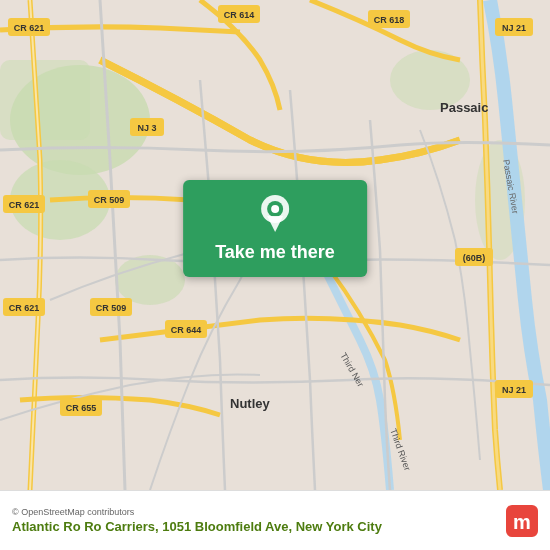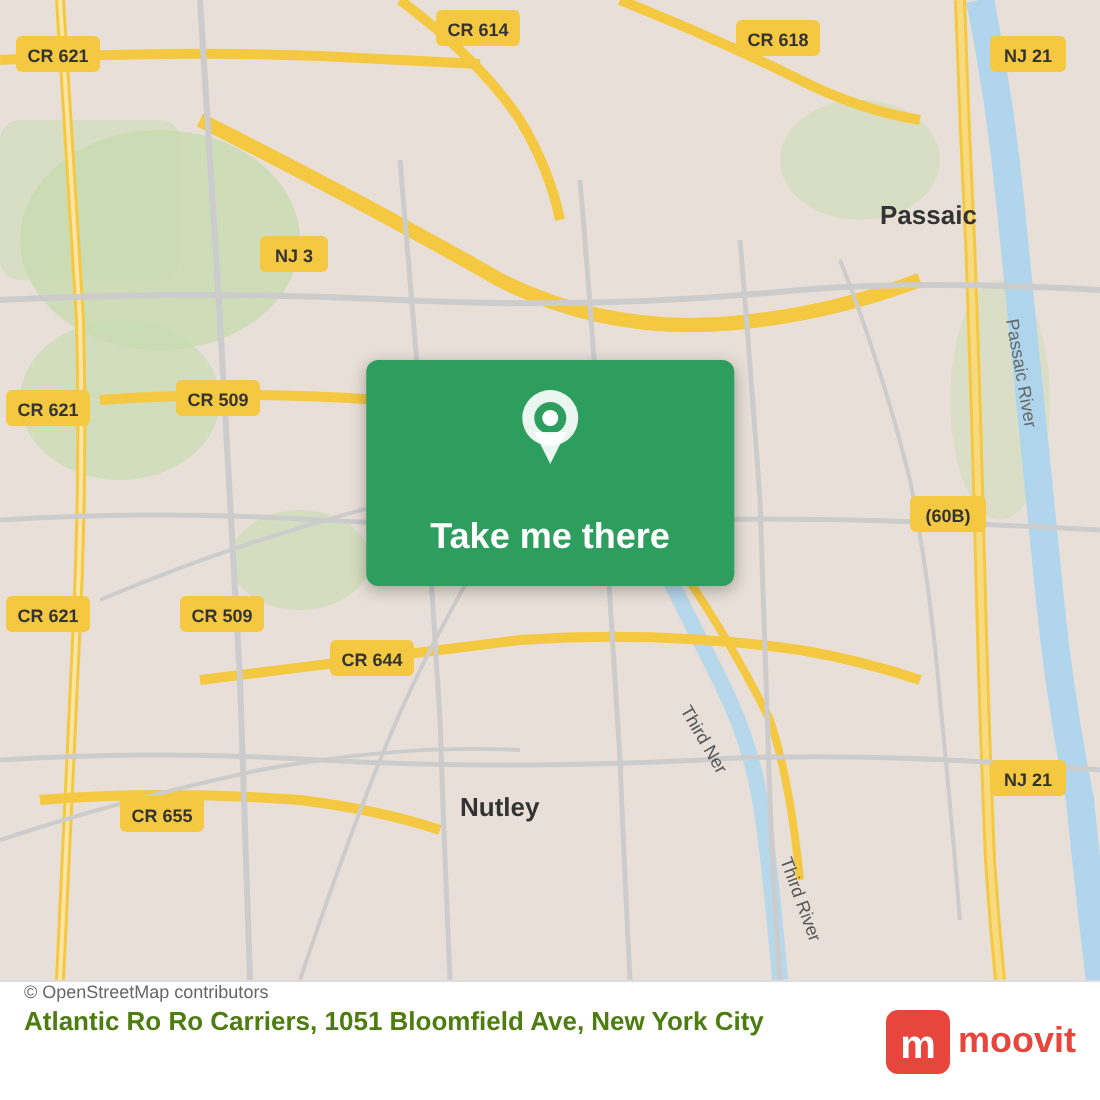--- a/index.html
+++ b/index.html
@@ -44,37 +44,38 @@
       border: none;
       border-radius: 6px;
       padding: 14px 32px;
       font-size: 18px;
       font-weight: bold;
       cursor: pointer;
       pointer-events: all;
       display: flex;
       flex-direction: column;
       align-items: center;
-      gap: 20px;
+      gap: 4px;
       box-shadow: 0 2px 8px rgba(0,0,0,0.3);
       white-space: nowrap;
     }
 
     #pin-icon {
       width: 32px;
       height: 40px;
       margin-bottom: 4px;
     }
 
     
     #bottom-bar {
       width: 550px;
       height: 60px;
       background: white;
       display: flex;
+      align-items: center;
       justify-content: space-between;
       padding: 0 12px;
       border-top: 1px solid #ddd;
     }
 
     #bottom-left {
       display: flex;
       flex-direction: column;
     }
 
@@ -232,15 +233,14 @@
   <div id="bottom-left">
     <span id="attribution">© OpenStreetMap contributors</span>
     <span id="place-name">Atlantic Ro Ro Carriers, 1051 Bloomfield Ave, New York City</span>
   </div>
   <div id="moovit-logo">
 
     <svg id="moovit-icon" viewBox="0 0 32 32" xmlns="http://www.w3.org/2000/svg">
       <rect width="32" height="32" rx="6" fill="#e8453c"></rect>
       <text x="16" y="24" text-anchor="middle" font-size="20" font-weight="bold" fill="white" font-family="Arial">m</text>
     </svg>
-    <span id="moovit-text">moovit</span>
   </div>
 </div>
 
 </body></html>

